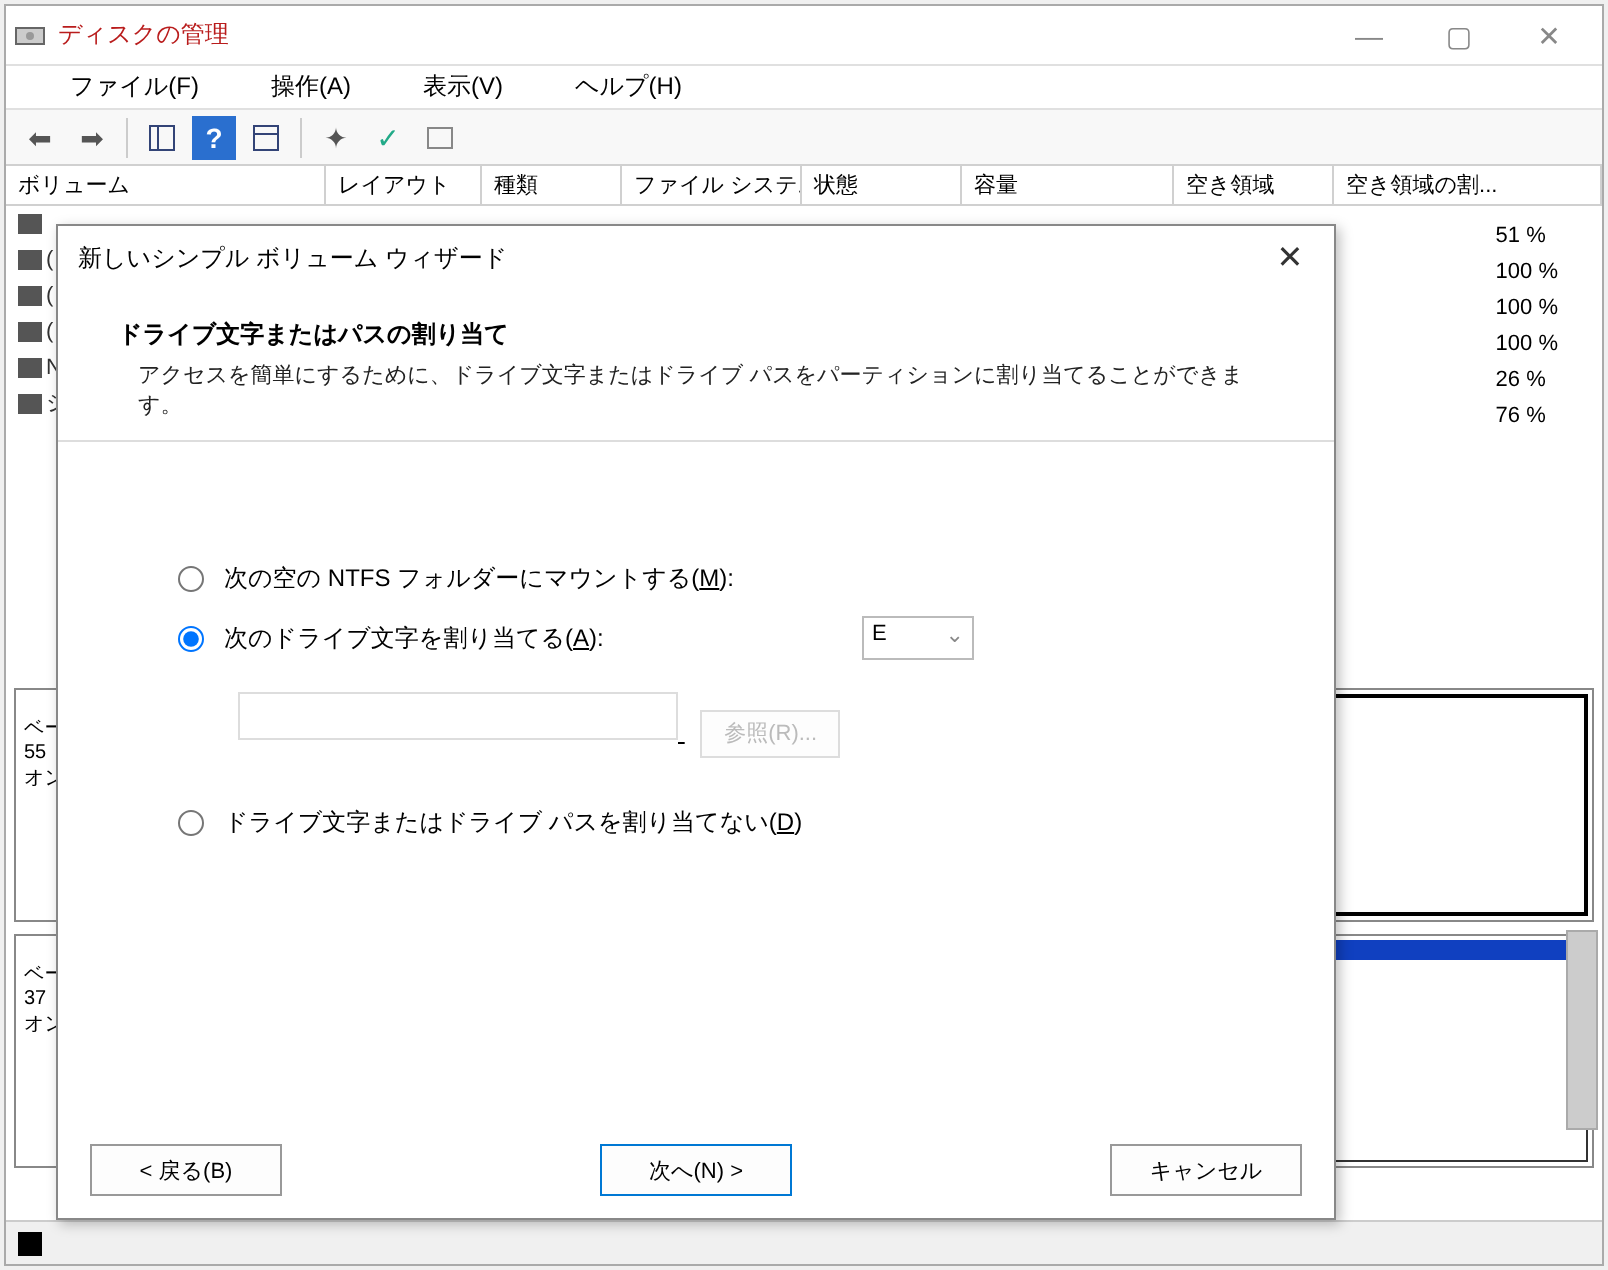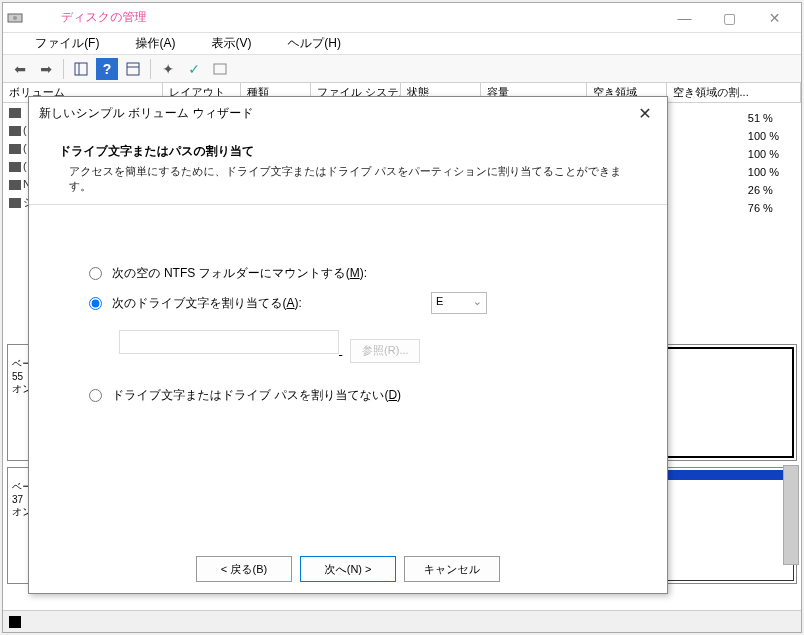--- a/index.html
+++ b/index.html
@@ -2,21 +2,21 @@
 <html><head>
 <meta charset="utf-8">
 <style>
 * { box-sizing: border-box; margin: 0; padding: 0; font-family: "Yu Gothic UI", "Meiryo", sans-serif; }
 body { width: 804px; height: 635px; background: #f0f0f0; position: relative; overflow: hidden; }
 
 .window { width: 800px; height: 631px; margin: 2px; background: #fff; border: 1px solid #aaa; position: relative; display: flex; flex-direction: column; }
 
 .titlebar { height: 30px; background: #fff; display: flex; align-items: center; padding: 0 4px; border-bottom: 1px solid #e0e0e0; }
 .titlebar .icon { width: 16px; height: 16px; margin-right: 6px; display: inline-flex; align-items: center; justify-content: center; }
-.titlebar .title { font-size: 12px; color: #ec4899; flex: 1; margin-left: 32px; }
+.titlebar .title { font-size: 12px; color: #b91c1c; flex: 1; }
 .winctrl { display: flex; gap: 0; }
 .winctrl .btn { width: 45px; height: 28px; display: flex; align-items: center; justify-content: center; color: #888; font-size: 14px; }
 
 .menubar { height: 22px; background: #fff; display: flex; align-items: center; padding: 0 4px; font-size: 12px; border-bottom: 1px solid #e0e0e0; }
 .menubar span { padding: 2px 8px; margin-left: 20px; }
 
 .toolbar { height: 28px; background: #f8f8f8; display: flex; align-items: center; padding: 2px 6px; gap: 4px; border-bottom: 1px solid #d0d0d0; }
 .tbtn { width: 22px; height: 22px; display: flex; align-items: center; justify-content: center; border: 1px solid transparent; font-size: 14px; color: #555; }
 .tsep { width: 1px; height: 20px; background: #ccc; margin: 0 2px; }
 
@@ -34,36 +34,36 @@
 .part { border: 1px solid #333; margin: 2px; background: #fff; }
 .part.black { border: 2px solid #000; }
 .part.blue { border-top: 10px solid #1040c0; }
 
 .statusbar { height: 22px; background: #f0f0f0; border-top: 1px solid #ccc; display: flex; align-items: center; padding: 0 6px; font-size: 11px; }
 .statusbar .sq { width: 12px; height: 12px; background: #000; margin-right: 4px; }
 
 .scrollbar { position: absolute; right: 2px; top: 362px; width: 16px; height: 100px; background: #ccc; border: 1px solid #aaa; }
 
 
-.dialog { position: absolute; left: 28px; top: 96px; width: 640px; height: 498px; background: #fff; border: 1px solid #888; box-shadow: 2px 2px 6px rgba(0,0,0,.25); display: flex; flex-direction: column; }
+.dialog { position: absolute; left: 28px; top: 112px; width: 640px; height: 498px; background: #fff; border: 1px solid #888; box-shadow: 2px 2px 6px rgba(0,0,0,.25); display: flex; flex-direction: column; }
 .dlg-title { height: 32px; display: flex; align-items: center; padding: 0 10px; font-size: 12px; }
 .dlg-title .t { flex: 1; }
 .dlg-close { font-size: 16px; color: #333; width: 24px; text-align: center; }
 .dlg-body { flex: 1; padding: 0 30px; font-size: 12px; }
 .dlg-heading { font-weight: 600; margin-top: 14px; margin-bottom: 4px; }
 .dlg-sub { font-size: 11px; margin-left: 10px; margin-bottom: 10px; color: #222; }
 .dlg-hr { height: 1px; background: #ddd; margin: 8px -30px 60px -30px; }
 .radio-row { display: flex; align-items: center; margin: 10px 30px; gap: 6px; font-size: 12px; }
 .radio-row input[type=radio] { margin-right: 4px; }
 .radio-row .lab .ul { text-decoration: underline; }
 .drivesel { margin-left: auto; margin-right: 120px; width: 56px; height: 22px; border: 1px solid #bbb; padding: 2px 4px; font-size: 11px; background: #fff; }
 .drivesel::after { content: "⌄"; float: right; color: #888; }
 .pathbox { width: 220px; height: 24px; border: 1px solid #ddd; margin-left: 30px; margin-top: 6px; display: inline-block; }
 .browse { width: 70px; height: 24px; border: 1px solid #ddd; color: #bbb; font-size: 11px; background: #fdfdfd; margin-left: 8px; display: inline-flex; align-items: center; justify-content: center; }
-.dlg-buttons { height: 48px; display: flex; justify-content: center; align-items: center; gap: 8px; padding: 0 16px; }
+.dlg-buttons { height: 48px; display: flex; justify-content: space-between; align-items: center; gap: 8px; padding: 0 16px; }
 .dlg-buttons button { width: 96px; height: 26px; border: 1px solid #999; background: #fdfdfd; font-size: 11px; }
 .dlg-buttons button.default { border: 1px solid #0078d4; }
 
 .disk-icon-svg { width:16px; height:16px; }
 </style>
 </head>
 <body>
 
 <div class="window">
   <div class="titlebar">

